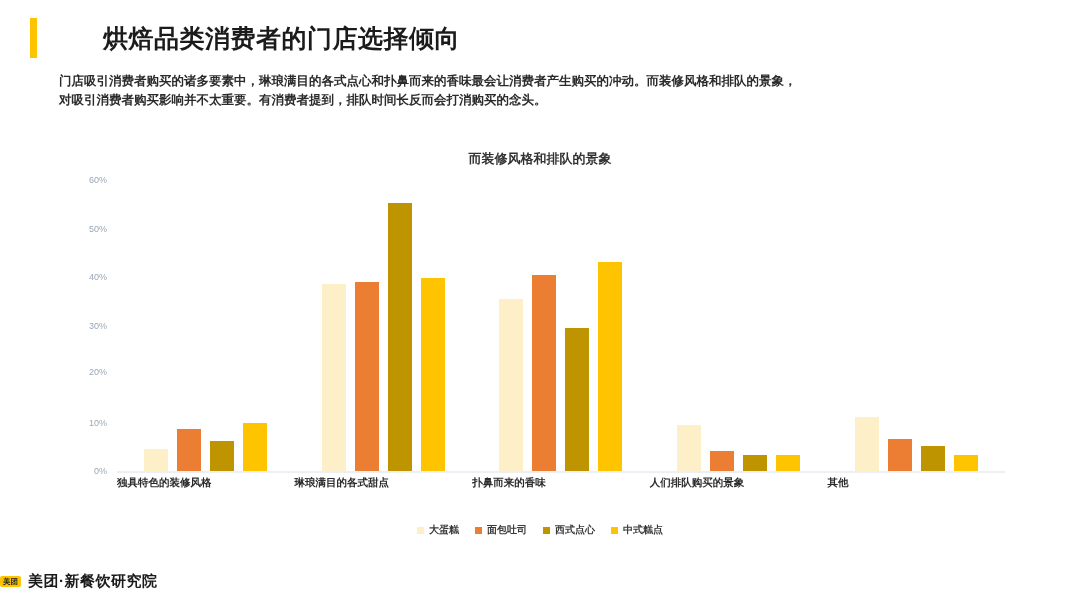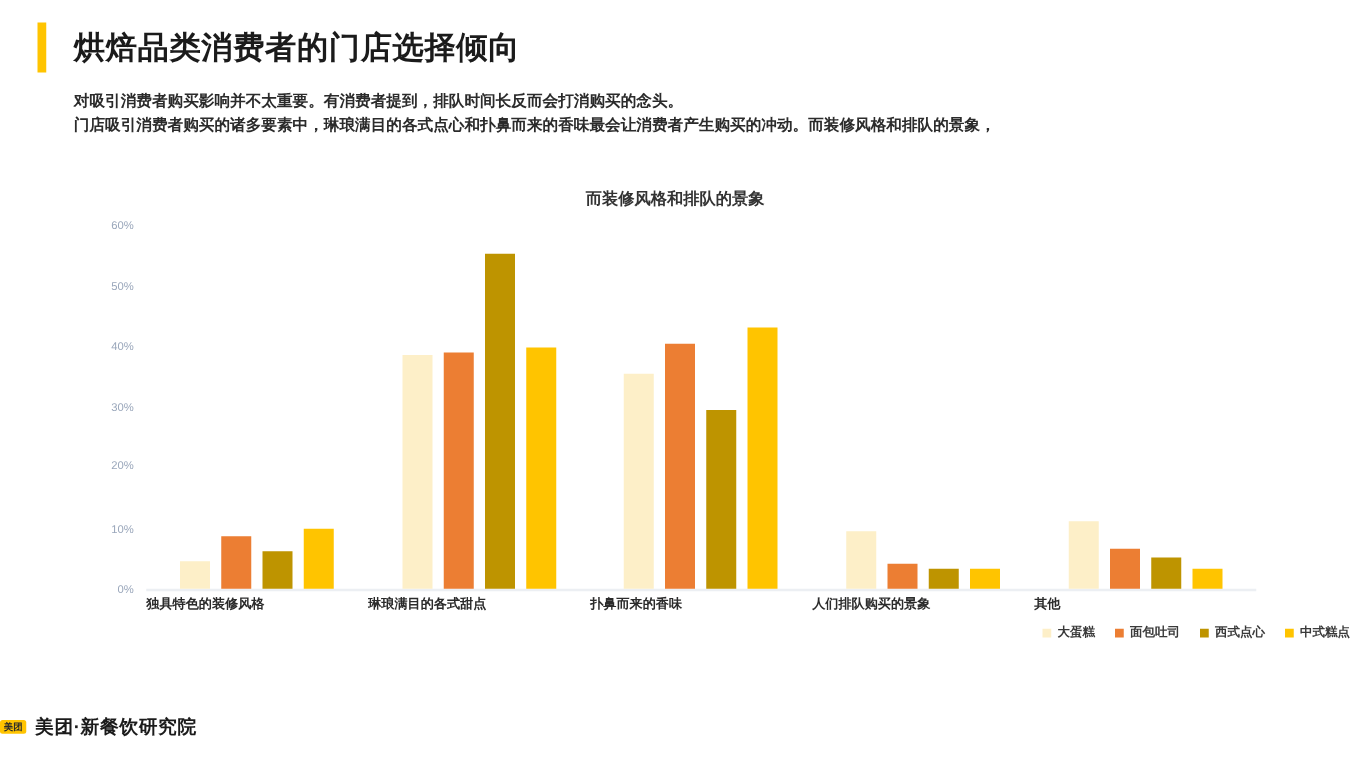--- a/index.html
+++ b/index.html
@@ -31,20 +31,21 @@
     margin-right: 22px;
     flex: 0 0 7px;
   }
   .page-title {
     font-size: 25px;
     font-weight: bold;
     color: #1b1b1b;
     letter-spacing: 0.5px;
     line-height: 40px;
     white-space: nowrap;
+    margin-left: 44px;
   }
   .subtitle {
     margin: 14px 0 0 59px;
     width: 925px;
     font-size: 12.5px;
     line-height: 19px;
     color: #2b2b2b;
     font-weight: bold;
   }
   .subtitle p { margin: 0; }
@@ -129,23 +130,23 @@
   }
   .x-label {
     flex: 1 1 0;
     font-size: 10.5px;
     color: #2b2b2b;
     font-weight: bold;
   }
 
   
   .legend {
-    margin: 14px auto 0;
-    display: flex;
-    justify-content: flex-end;
+    margin: 38px auto 0;
+    display: flex;
+    justify-content: center;
     gap: 16px;
   }
   .legend-item {
     display: flex;
     align-items: center;
     gap: 5px;
     font-size: 10px;
     color: #3a3a3a;
     font-weight: bold;
   }
@@ -183,22 +184,22 @@
 </style>
 </head>
 <body>
 
 <div class="header">
   <div class="title-row">
     <div class="accent-bar"></div>
     <div class="page-title">烘焙品类消费者的门店选择倾向</div>
   </div>
   <div class="subtitle">
+    <p>门店吸引消费者购买的诸多要素中，琳琅满目的各式点心和扑鼻而来的香味最会让消费者产生购买的冲动。而装修风格和排队的景象，</p>
     <p>对吸引消费者购买影响并不太重要。有消费者提到，排队时间长反而会打消购买的念头。</p>
-    <p>门店吸引消费者购买的诸多要素中，琳琅满目的各式点心和扑鼻而来的香味最会让消费者产生购买的冲动。而装修风格和排队的景象，</p>
   </div>
 </div>
 
 <div class="chart-wrap">
   <div class="chart-title">而装修风格和排队的景象</div>
 
   <div class="plot-area">
     <div class="y-axis">
         <div class="y-tick" style="top: 0px;">60%</div>
         <div class="y-tick" style="top: 48.5px; text-align: right;">50%</div>

